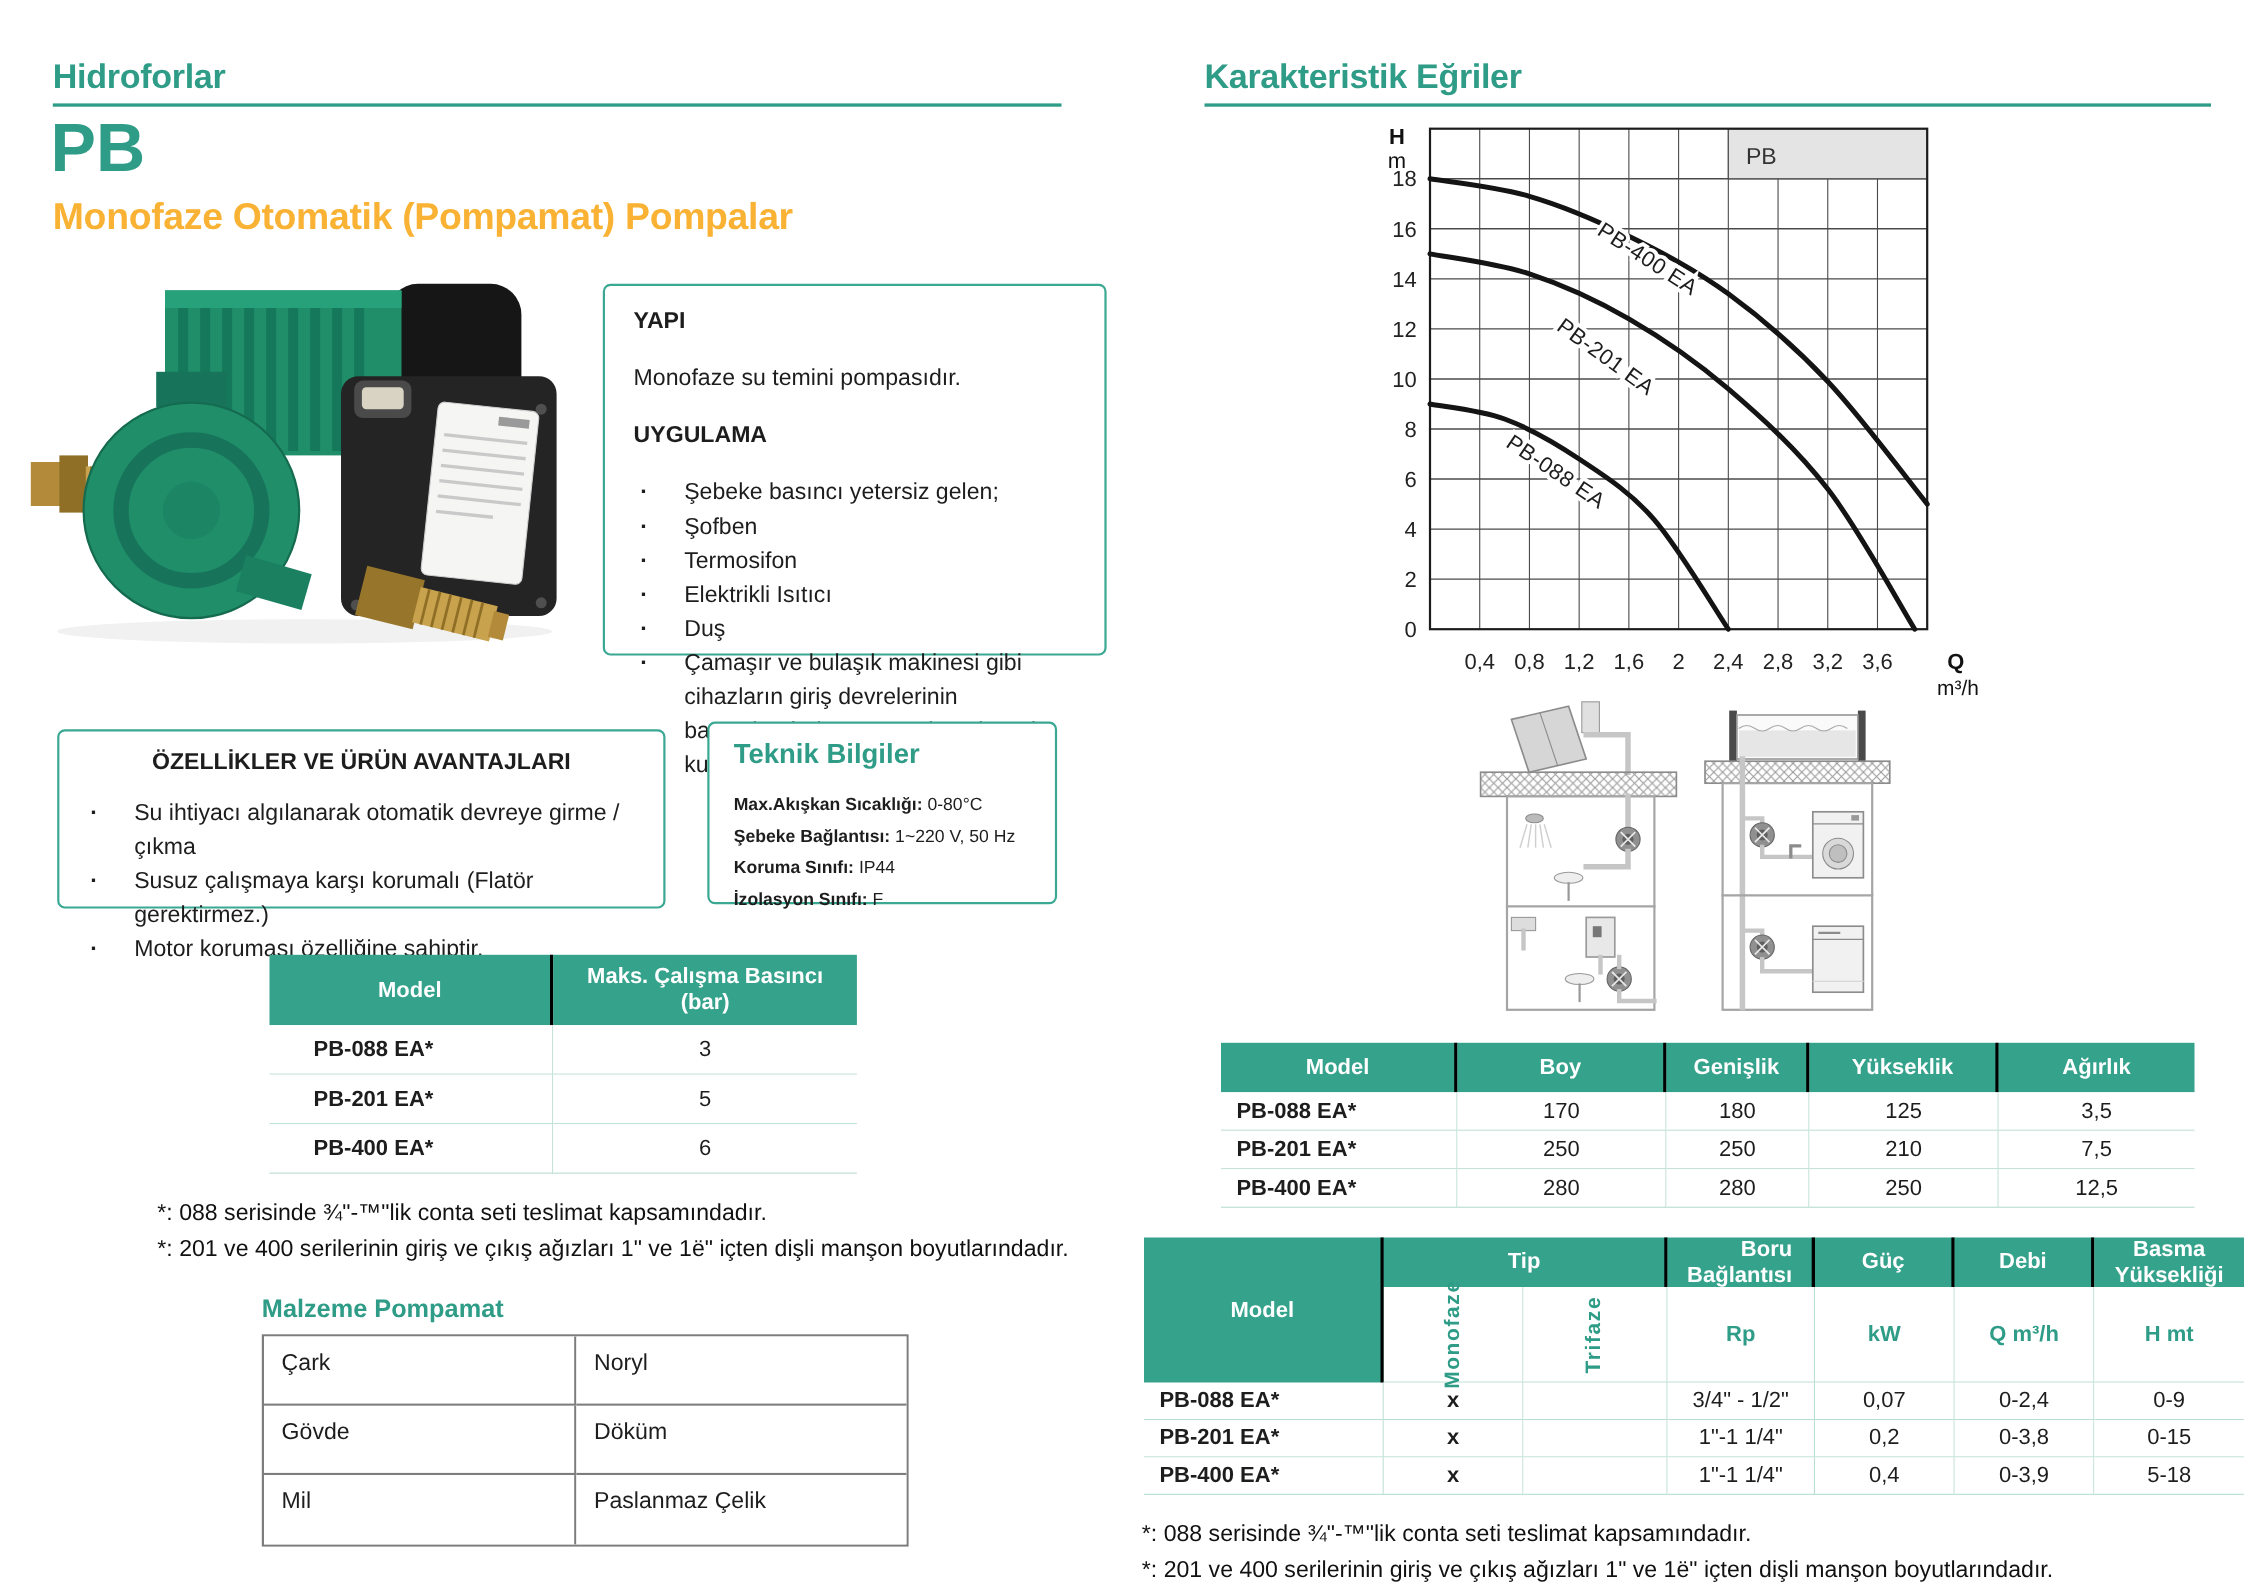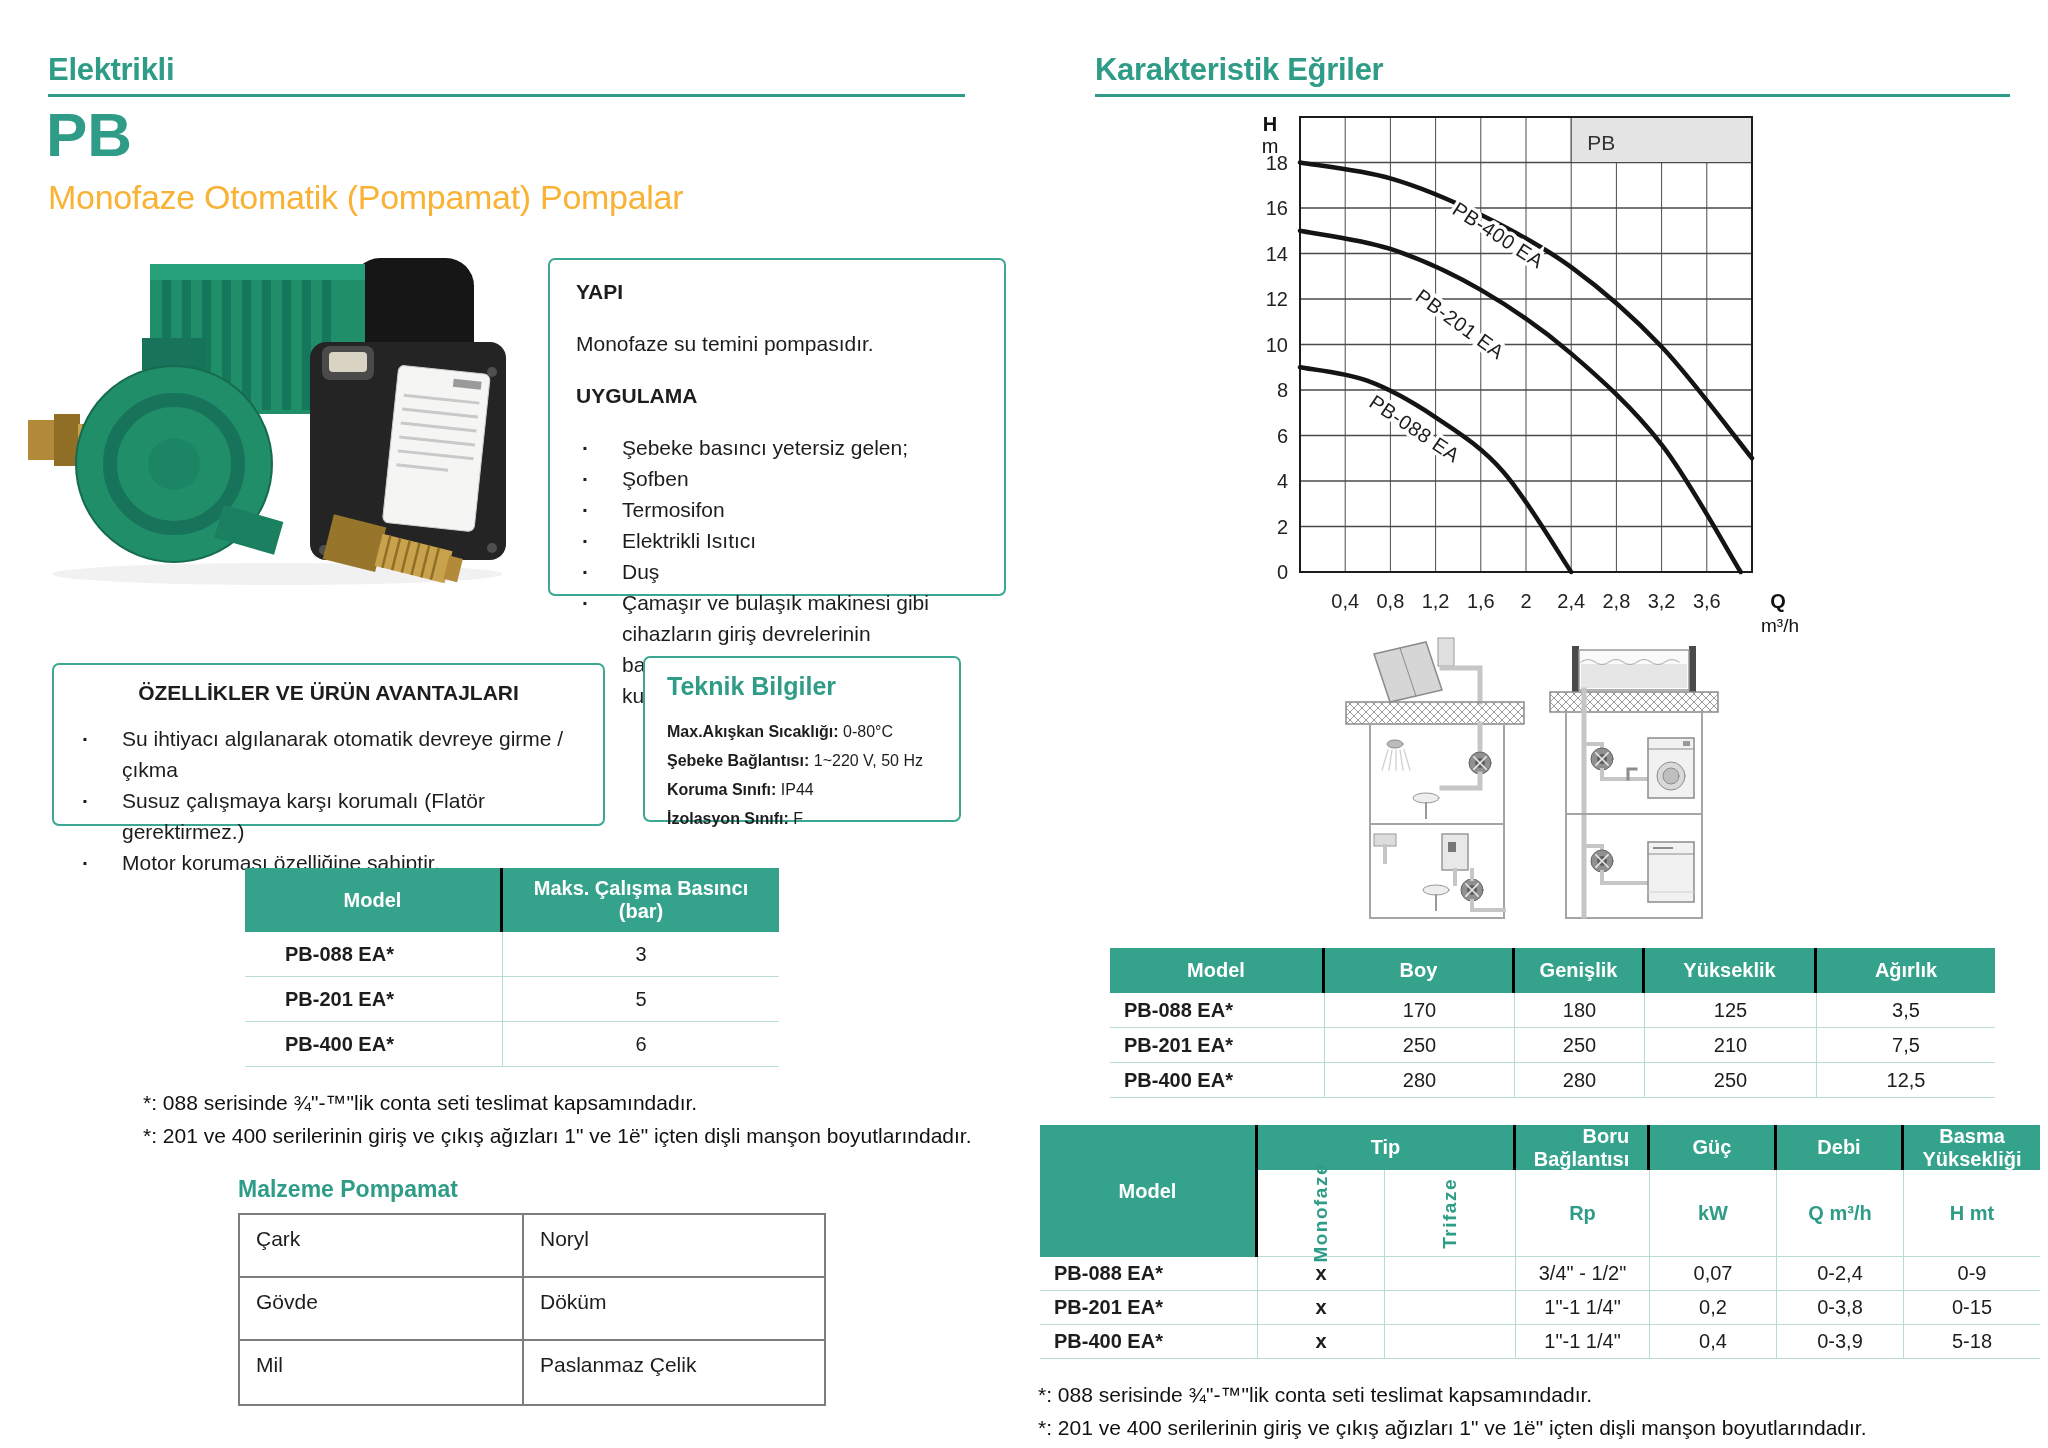--- a/index.html
+++ b/index.html
@@ -2,21 +2,21 @@
 <html><head>
 <meta charset="utf-8">
 <style>
   html,body{margin:0;padding:0;background:#fff;}
   .page{position:relative;width:2048px;height:1448px;background:#fff;overflow:hidden;
         font-family:"Liberation Sans",sans-serif;color:#1d1d1d;}
   .abs{position:absolute;}
   .rule{position:absolute;height:3px;background:#2f9c87;}
   .sec-title{position:absolute;font-size:31px;font-weight:bold;color:#2f9c87;letter-spacing:-0.3px;}
   .product-code{position:absolute;font-size:62px;font-weight:bold;color:#2f9c87;line-height:1;}
-  .product-sub{position:absolute;font-size:34px;font-weight:normal;color:#f9b233;letter-spacing:-0.3px;}
+  .product-sub{position:absolute;font-size:34px;font-weight:bold;color:#f9b233;letter-spacing:-0.3px;}
 
   .round-box{position:absolute;border:2.5px solid #3aa893;border-radius:7px;background:#fff;box-sizing:border-box;}
   .box-pad{padding:20px 26px;}
   .box-title{font-size:21px;font-weight:bold;color:#1d1d1d;}
   .box-text{font-size:21px;line-height:1.35;}
   ul.blist{list-style:none;margin:0;padding:0;}
   ul.blist li{position:relative;padding-left:46px;font-size:21px;line-height:31px;}
   ul.blist li::before{content:"·";position:absolute;left:6px;font-weight:bold;}
   .feat-title{text-align:center;font-size:21px;font-weight:bold;}
   .tech-title{font-size:25px;font-weight:bold;color:#2f9c87;}
@@ -44,21 +44,21 @@
   .mtbl > div.last-b{border-bottom:none;}
   .mtbl .val{font-weight:normal;}
 
   .footnote{position:absolute;font-size:21px;line-height:33px;color:#111;}
 </style>
 </head>
 <body>
 
 <div class="page">
 
-  <div class="sec-title" style="left:48px;top:52px;">Elektrikli</div>
+  <div class="sec-title" style="left:48px;top:52px;">Hidroforlar</div>
   <div class="rule" style="left:48px;top:94px;width:917px;"></div>
 
   <div class="product-code" style="left:46px;top:104px;">PB</div>
   <div class="product-sub" style="left:48px;top:178px;">Monofaze Otomatik (Pompamat) Pompalar</div>
 
   <svg class="abs" style="left:22px;top:242px;" width="510" height="350" viewBox="0 0 510 350">
     <ellipse cx="255" cy="332" rx="225" ry="11" fill="#f1f1f1"></ellipse>
 
     <rect x="330" y="16" width="122" height="158" rx="28" fill="#161616"></rect>
     <rect x="128" y="22" width="215" height="150" fill="#1f8e69"></rect>

